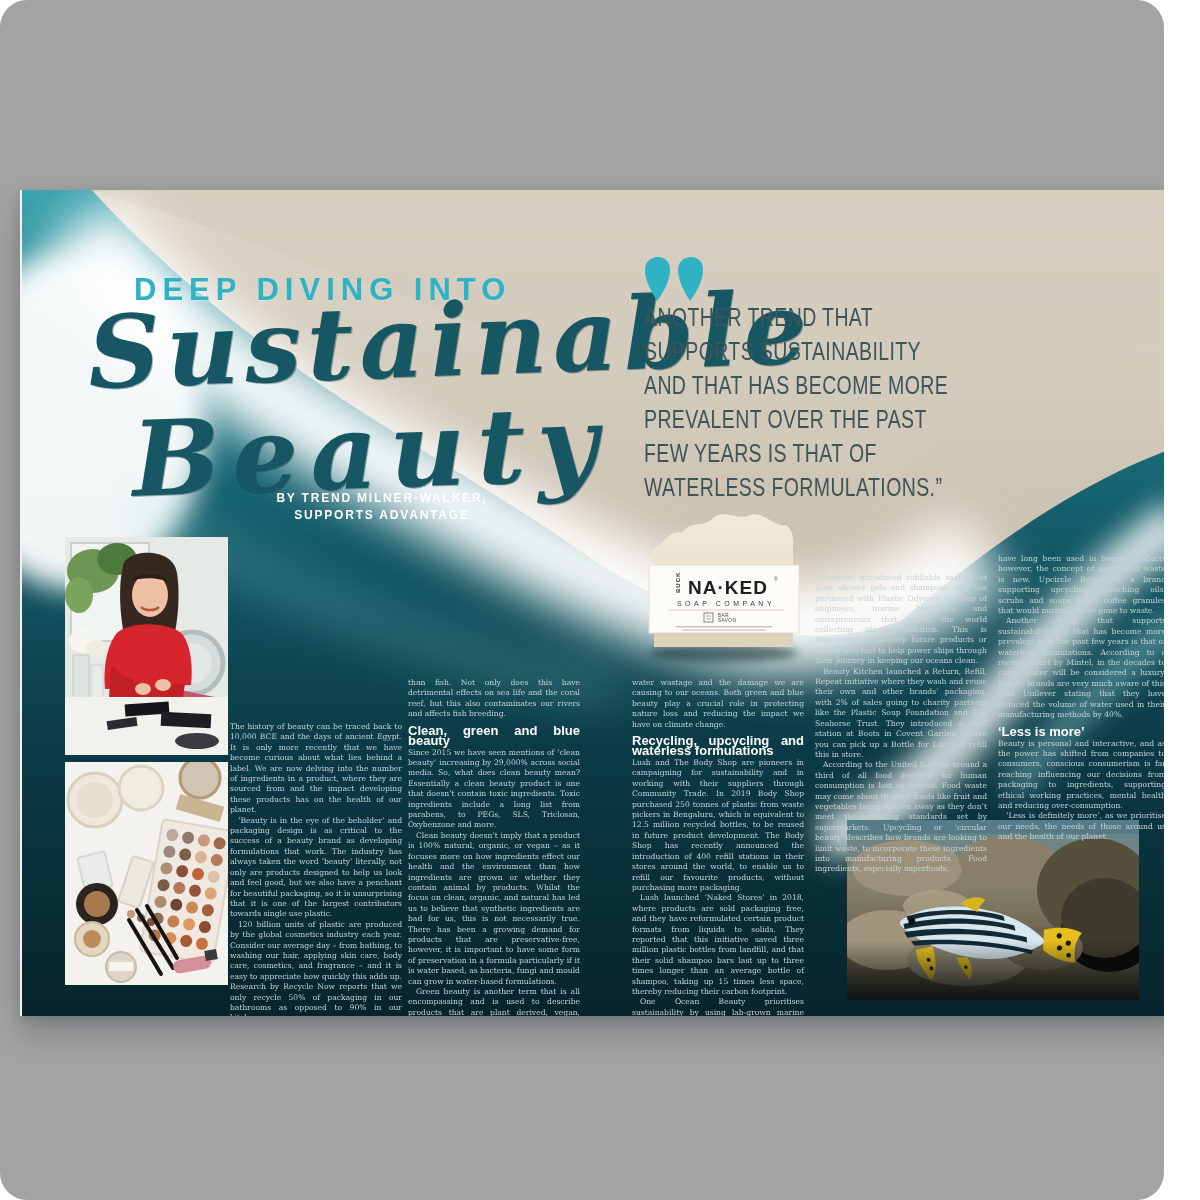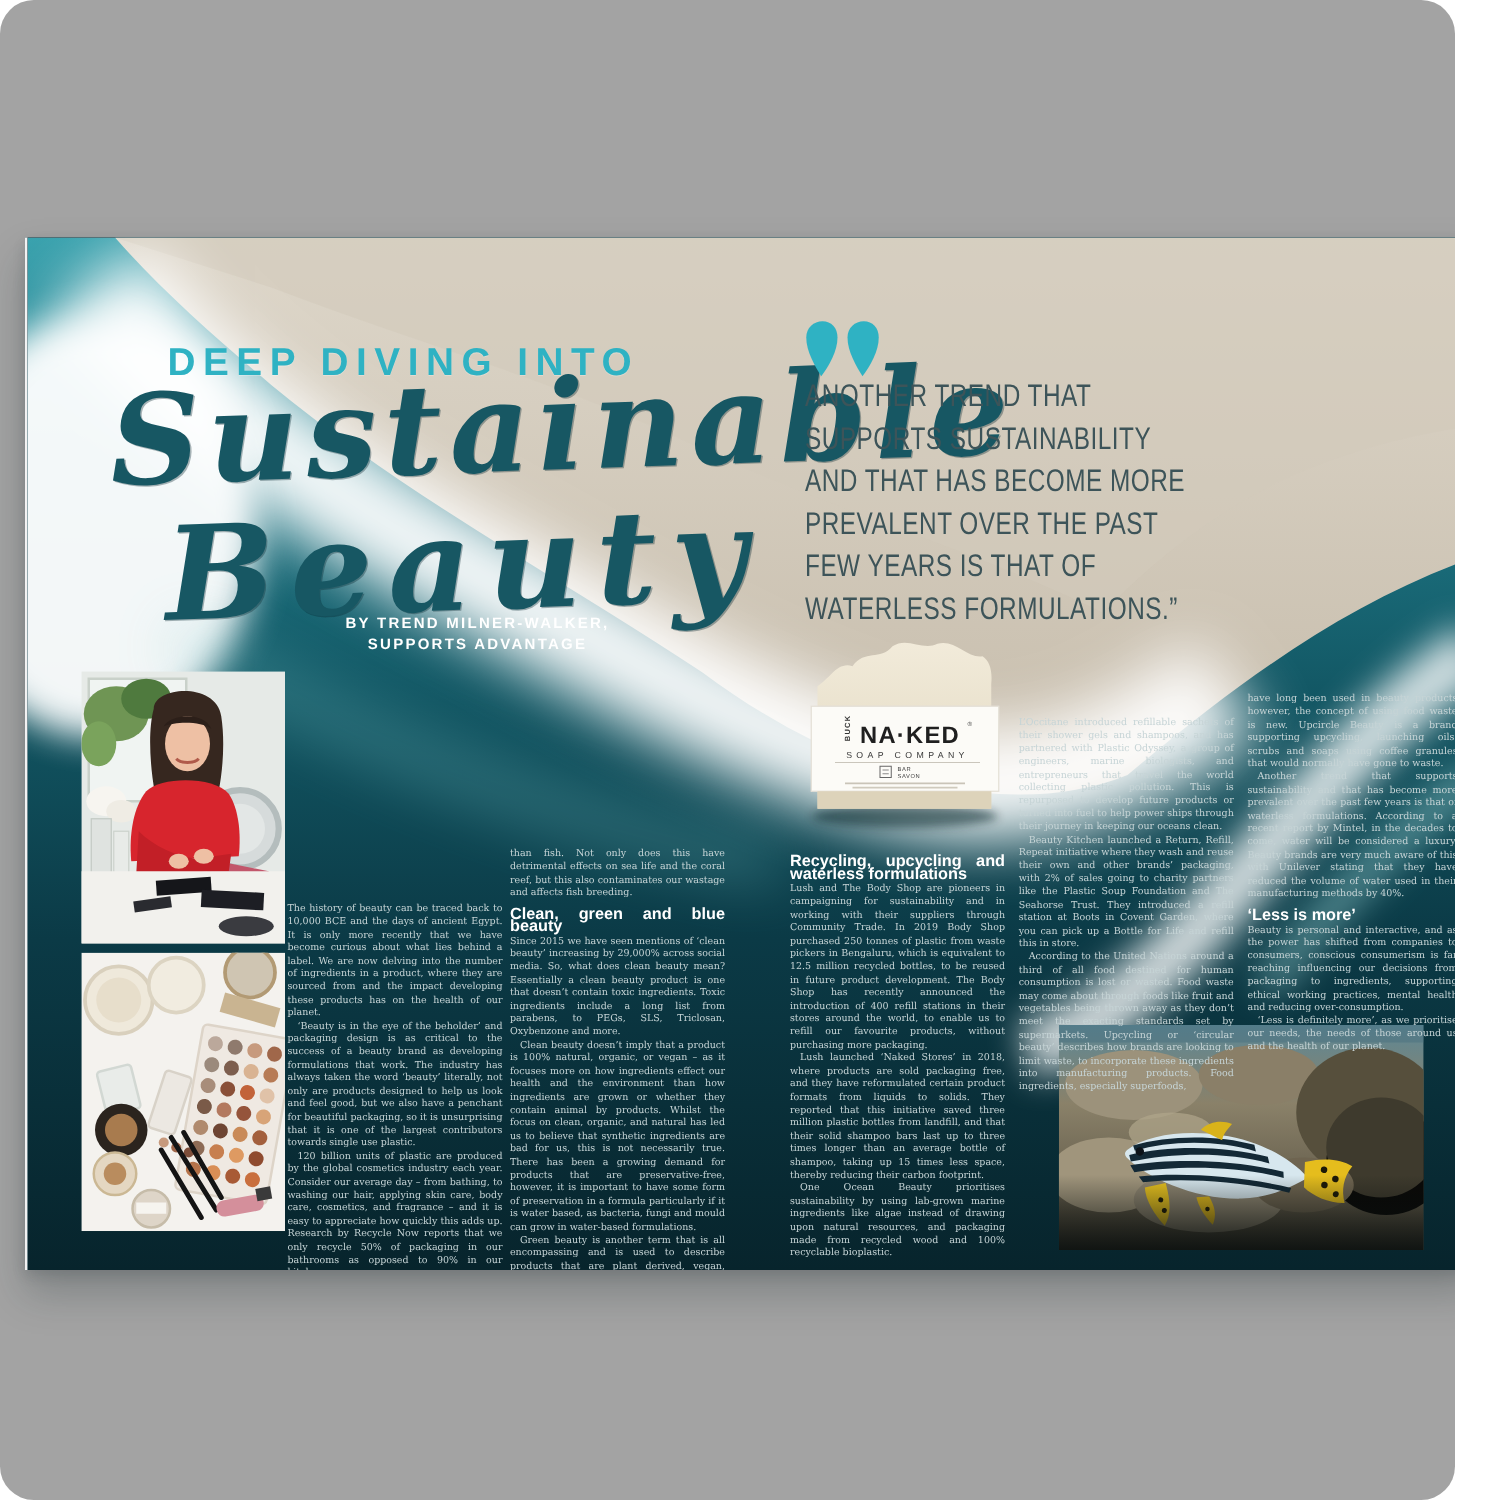--- a/index.html
+++ b/index.html
@@ -280,28 +280,29 @@
     </div>
 
     <div class="col col1">
       <p class="noindent">The history of beauty can be traced back to 10,000 BCE and the days of ancient Egypt. It is only more recently that we have become curious about what lies behind a label. We are now delving into the number of ingredients in a product, where they are sourced from and the impact developing these products has on the health of our planet.</p>
       <p>‘Beauty is in the eye of the beholder’ and packaging design is as critical to the success of a beauty brand as developing formulations that work. The industry has always taken the word ‘beauty’ literally, not only are products designed to help us look and feel good, but we also have a penchant for beautiful packaging, so it is unsurprising that it is one of the largest contributors towards single use plastic.</p>
       <p>120 billion units of plastic are produced by the global cosmetics industry each year. Consider our average day – from bathing, to washing our hair, applying skin care, body care, cosmetics, and fragrance – and it is easy to appreciate how quickly this adds up. Research by Recycle Now reports that we only recycle 50% of packaging in our bathrooms as opposed to 90% in our kitchens.</p>
       <p>Eight million tonnes of plastic lands up in the ocean each year, should this continue up to 2050, we will have more plastic than fish in the ocean says the United Nations. A study conducted by the National Oceanic and Atmospheric Administration discovered that from space, parts of the ocean contain up to seven times more plastic particles</p>
     </div>
 
     <div class="col col2">
-      <p class="noindent">than fish. Not only does this have detrimental effects on sea life and the coral reef, but this also contaminates our wastage and affects fish breeding.</p>
+      <p class="noindent">than fish. Not only does this have detrimental effects on sea life and the coral reef, but this also contaminates our rivers and affects fish breeding.</p>
       <div class="col-heading">Clean, green and blue beauty</div>
       <p class="noindent">Since 2015 we have seen mentions of ‘clean beauty’ increasing by 29,000% across social media. So, what does clean beauty mean? Essentially a clean beauty product is one that doesn’t contain toxic ingredients. Toxic ingredients include a long list from parabens, to PEGs, SLS, Triclosan, Oxybenzone and more.</p>
       <p>Clean beauty doesn’t imply that a product is 100% natural, organic, or vegan – as it focuses more on how ingredients effect our health and the environment than how ingredients are grown or whether they contain animal by products. Whilst the focus on clean, organic, and natural has led us to believe that synthetic ingredients are bad for us, this is not necessarily true. There has been a growing demand for products that are preservative-free, however, it is important to have some form of preservation in a formula particularly if it is water based, as bacteria, fungi and mould can grow in water-based formulations.</p>
       <p>Green beauty is another term that is all encompassing and is used to describe products that are plant derived, vegan, cruelty-free, eco-friendly, or sustainably sourced. Blue beauty takes things one step further and not only refers to the use of clean and sustainable ingredients, but also to how we go about reducing plastic in our oceans. Limiting</p>
     </div>
 
     <div class="col col3">
+      <p class="noindent">water wastage and the damage we are causing to our oceans. Both green and blue beauty play a crucial role in protecting nature loss and reducing the impact we have on climate change.</p>
       <div class="col-heading">Recycling, upcycling and waterless formulations</div>
       <p class="noindent">Lush and The Body Shop are pioneers in campaigning for sustainability and in working with their suppliers through Community Trade. In 2019 Body Shop purchased 250 tonnes of plastic from waste pickers in Bengaluru, which is equivalent to 12.5 million recycled bottles, to be reused in future product development. The Body Shop has recently announced the introduction of 400 refill stations in their stores around the world, to enable us to refill our favourite products, without purchasing more packaging.</p>
       <p>Lush launched ‘Naked Stores’ in 2018, where products are sold packaging free, and they have reformulated certain product formats from liquids to solids. They reported that this initiative saved three million plastic bottles from landfill, and that their solid shampoo bars last up to three times longer than an average bottle of shampoo, taking up 15 times less space, thereby reducing their carbon footprint.</p>
       <p>One Ocean Beauty prioritises sustainability by using lab-grown marine ingredients like algae instead of drawing upon natural resources, and packaging made from recycled wood and 100% recyclable bioplastic.</p>
     </div>
 
     <div class="col col4">
       <p class="noindent">L’Occitane introduced refillable sachets of their shower gels and shampoos, and has partnered with Plastic Odyssey, a group of engineers, marine biologists, and entrepreneurs that travel the world collecting plastic pollution. This is repurposed to develop future products or turned into fuel to help power ships through their journey in keeping our oceans clean.</p>
       <p>Beauty Kitchen launched a Return, Refill, Repeat initiative where they wash and reuse their own and other brands’ packaging, with 2% of sales going to charity partners like the Plastic Soup Foundation and The Seahorse Trust. They introduced a refill station at Boots in Covent Garden, where you can pick up a Bottle for Life and refill this in store.</p>
       <p>According to the United Nations around a third of all food destined for human consumption is lost or wasted. Food waste may come about through foods like fruit and vegetables being thrown away as they don’t meet the exacting standards set by supermarkets. Upcycling or ‘circular beauty’ describes how brands are looking to limit waste, to incorporate these ingredients into manufacturing products. Food ingredients, especially superfoods,</p>

